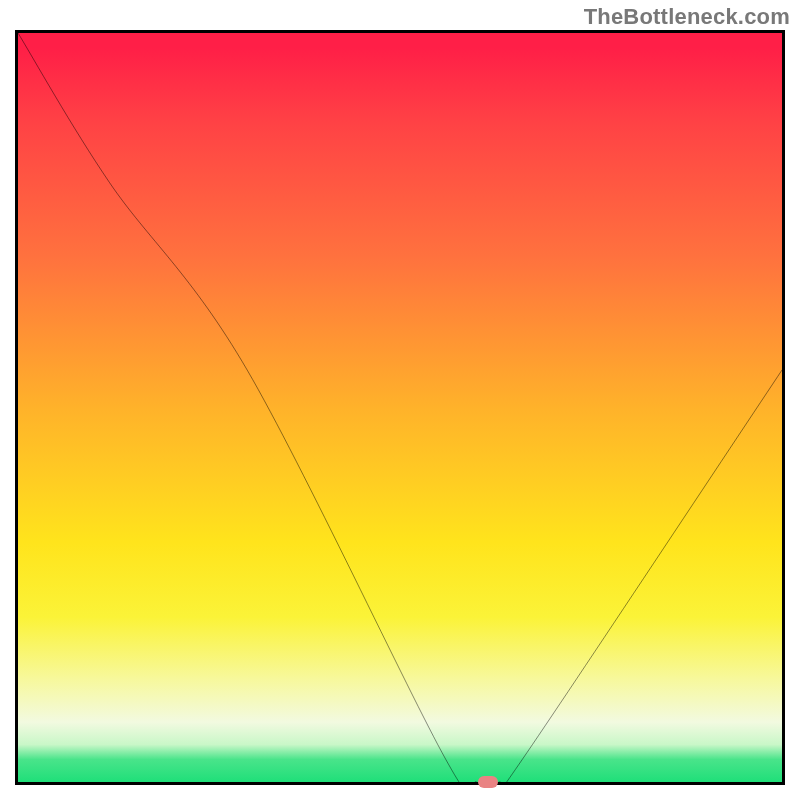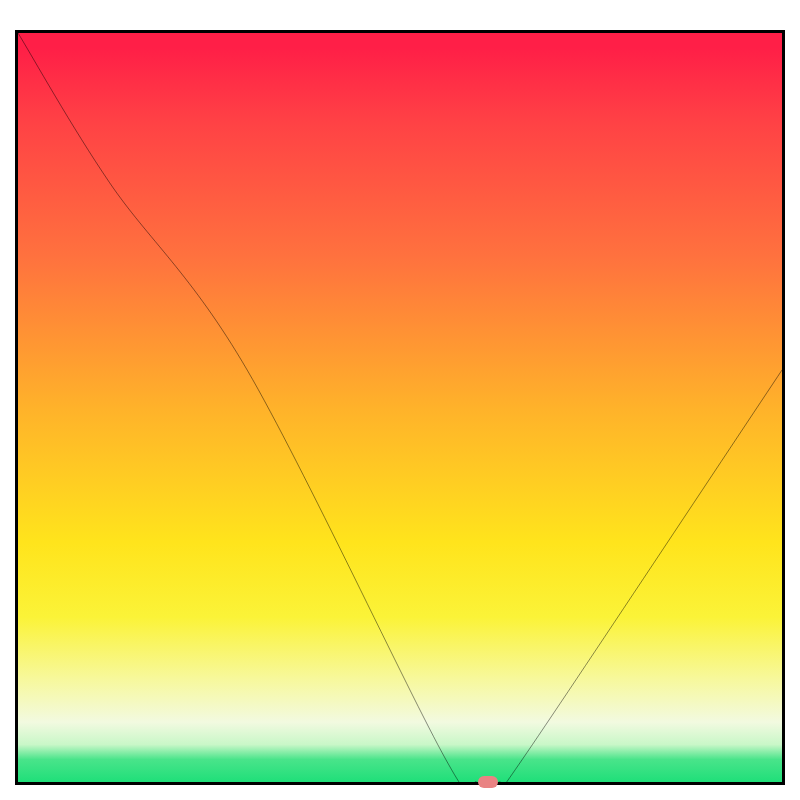--- a/index.html
+++ b/index.html
@@ -65,20 +65,21 @@
     height: 12px;
     background: #e98383;
     border-radius: 6px;
     transform: translate(-50%, -50%);
   }
 </style>
 </head>
 <body>
 
 <div class="wrap">
+  <div class="attribution">TheBottleneck.com</div>
 
   <div class="plot-area">
     <div class="gradient"></div>
 
     <svg class="curve" viewBox="0 0 100 100" preserveAspectRatio="none">
       <path id="curve-path" fill="none" stroke="#000000" stroke-width="0.45" vector-effect="non-scaling-stroke" stroke-linecap="round" stroke-linejoin="round" d="M 0 0 C 2 3.3333333333333335, 7 12.5, 12 20 C 17 27.5, 22.666666666666664 32.16666666666666, 30 44.99999999999999 C 37.333333333333336 57.83333333333333, 51.00000000000001 87.83333333333333, 56.00000000000001 97 C 61.00000000000001 106.16666666666667, 58.833333333333336 99.5, 60 100 C 61.166666666666664 100.5, 62 100.5, 63 100 C 64 99.5, 59.833333333333336 106.16666666666667, 66 97 C 72.16666666666667 87.83333333333333, 94.33333333333333 53.66666666666666, 100 44.99999999999999"></path>
     </svg>
 
     <div class="dot" id="marker-dot" style="left: 61.5%; top: 100%;"></div>
   </div>

